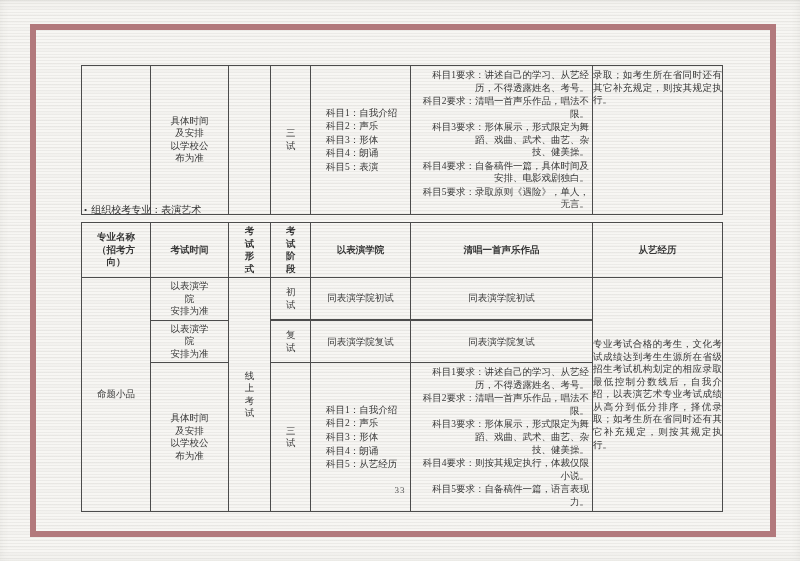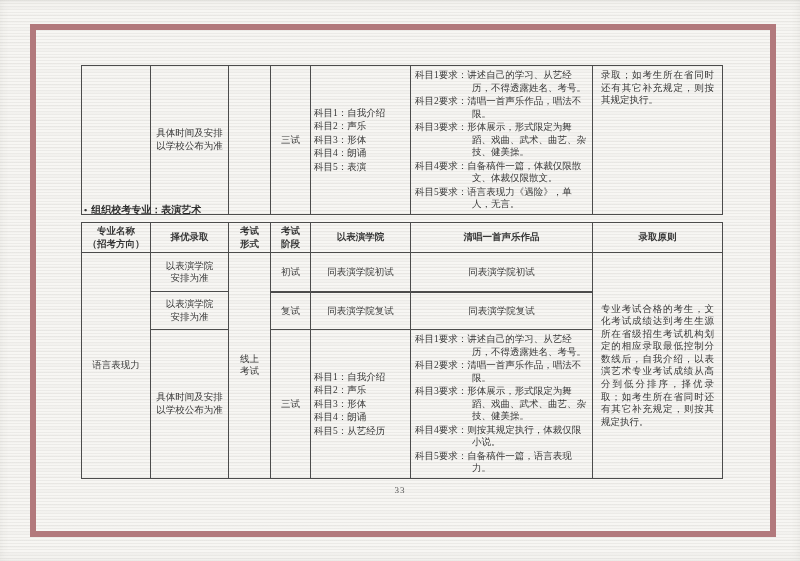--- a/index.html
+++ b/index.html
@@ -20,45 +20,45 @@
     border:6px solid #b2797c; box-sizing:border-box;
   }
   table {
     position:absolute; left:81px;
     border-collapse:collapse; table-layout:fixed;
     width:641px;
   }
   td, th {
     border:1px solid #4c4c4c;
     box-sizing:border-box;
-    padding:2px 3px;
+    padding:2px 15px;
     font-size:9.5px;
     line-height:1.32;
     vertical-align:middle;
     text-align:center;
     overflow:hidden;
   }
   th { font-weight:bold; white-space:pre-line; }
   .pre { white-space:pre-line; }
   .vtop { vertical-align:top; }
   #t1 { top:65px; }
   #t1 tr { height:127px; }
   #t2 { top:222px; }
   #t2 tr.hdr { height:25px; }
   #t2 tr.r1 { height:39px; }
   #t2 tr.r2 { height:38px; }
   #t2 tr.r3 { height:112px; }
   .subjects div { text-align:left; margin:1px 0; white-space:nowrap; }
-  .reqs { text-align:left; vertical-align:top; padding:3px 3px 2px 4px; }
+  .reqs { text-align:right; vertical-align:top; padding:3px 3px 2px 4px; }
   .req { padding-left:57px; text-indent:-57px; margin-bottom:1px; }
-  .admission { text-align:justify; padding:3px 8px; }
+  .admission { text-align:justify; padding:3px 0; }
   .thick { border-bottom-width:2px; }
   .section-heading {
     position:absolute; left:84px; top:203px;
-    font-size:10px; font-weight:bold; color:#2f2f2f;
+    font-size:10px; font-weight:normal; color:#2f2f2f;
   }
   .section-heading .bullet { font-size:9px; margin-right:4px; }
   .page-number {
     position:absolute; left:0; right:0; top:485px;
     text-align:center; font-size:9px; color:#555;
     letter-spacing:1px;
   }
 </style>
 </head>
 <body>
@@ -88,22 +88,22 @@
         <div>科目1：自我介绍</div>
         <div>科目2：声乐</div>
         <div>科目3：形体</div>
         <div>科目4：朗诵</div>
         <div>科目5：表演</div>
       </td>
       <td class="reqs">
         <div class="req"><span>科目1要求：</span><span>讲述自己的学习、从艺经历，不得透露姓名、考号。</span></div>
         <div class="req"><span>科目2要求：</span><span>清唱一首声乐作品，唱法不限。</span></div>
         <div class="req"><span>科目3要求：</span><span>形体展示，形式限定为舞蹈、戏曲、武术、曲艺、杂技、健美操。</span></div>
-        <div class="req"><span>科目4要求：</span><span>自备稿件一篇，体裁仅限散文、体裁仅限散文。</span></div>
-        <div class="req"><span>科目5要求：</span><span>语言表现力《遇险》，单人，无言。</span></div>
+        <div class="req"><span>科目4要求：</span><span>自备稿件一篇，具体时间及安排、电影戏剧独白。</span></div>
+        <div class="req"><span>科目5要求：</span><span>录取原则《遇险》，单人，无言。</span></div>
       </td>
       <td class="admission vtop">录取；如考生所在省同时还有其它补充规定，则按其规定执行。</td>
     </tr>
   </tbody>
     </table>
 
   <div class="section-heading">
     <span class="bullet">•</span><span>组织校考专业：表演艺术</span>
   </div>
 
@@ -114,31 +114,31 @@
         <col style="width:42px">
       <col style="width:40px">
         <col style="width:100px">
         <col style="width:182px">
       <col style="width:130px">
     </colgroup>
     <tbody>
         <tr class="hdr">
       <th>专业名称
 （招考方向）</th>
-      <th>择优录取</th>
+      <th>考试时间</th>
       <th>考试
 形式</th>
       <th>考试
 阶段</th>
       <th>以表演学院</th>
       <th>清唱一首声乐作品</th>
-      <th>录取原则</th>
+      <th>从艺经历</th>
     </tr>
     <tr class="r1">
-      <td rowspan="3">语言表现力</td>
+      <td rowspan="3">命题小品</td>
       <td class="pre">以表演学院
 安排为准</td>
       <td rowspan="3" class="pre">线上
 考试</td>
       <td class="thick">初试</td>
       <td class="thick">同表演学院初试</td>
       <td class="thick">同表演学院初试</td>
       <td rowspan="3" class="admission">专业考试合格的考生，文化考试成绩达到考生生源所在省级招生考试机构划定的相应录取最低控制分数线后，自我介绍，以表演艺术专业考试成绩从高分到低分排序，择优录取；如考生所在省同时还有其它补充规定，则按其规定执行。</td>
     </tr>
     <tr class="r2">

